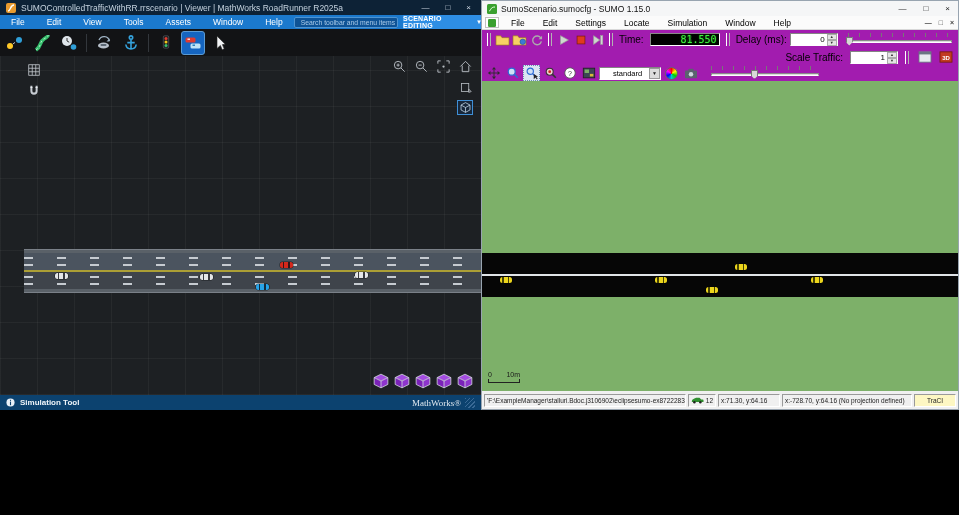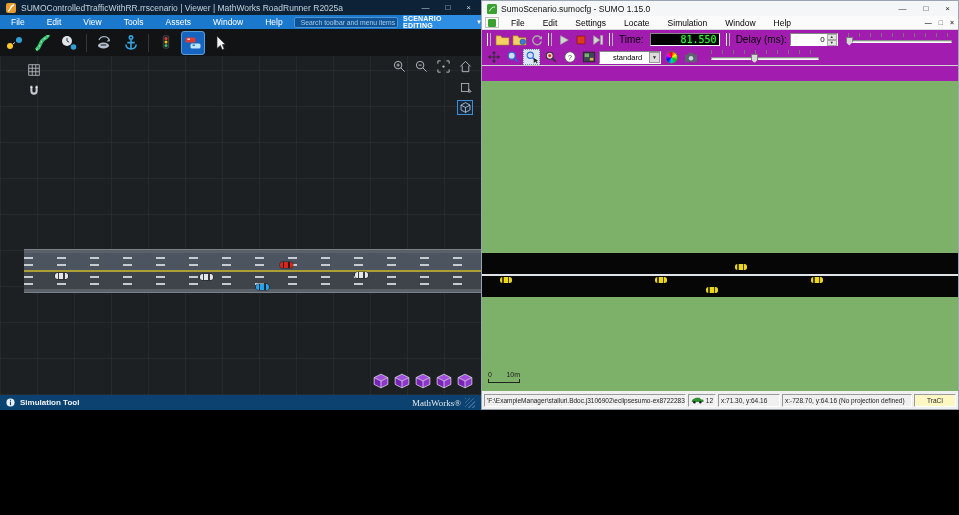--- a/index.html
+++ b/index.html
@@ -415,20 +415,43 @@
           <span>▼</span>
         </span>
     </span>
     <span style="position:relative;flex:1;height:14px;margin-left:4px">
       <span class="ticks" style="position:absolute;left:6px;right:4px;top:0"></span>
       <span class="groove" style="position:absolute;left:6px;right:4px;top:7px"></span>
       <span class="thumb" style="left:4px;top:4px"></span>
     </span>
   </div>
 
+  <div class="s-toolbar2">
+    <span class="lbl">Scale Traffic:</span>
+    <span class="spin" style="width:48px">
+      <span class="v">1</span>
+      <span class="arr">
+          <span>▲</span>
+          <span>▼</span>
+        </span>
+    </span>
+    <span class="grip"></span>
+    <span class="s-btn">
+      <svg width="14" height="12" viewBox="0 0 16 14">
+          <rect x="1" y="1" width="14" height="12" fill="#e8ecf0" stroke="#6b7684"></rect>
+          <rect x="1" y="1" width="14" height="3" fill="#6b7684"></rect>
+        </svg>
+    </span>
+    <span class="s-btn">
+      <svg width="14" height="12" viewBox="0 0 16 14">
+          <rect x="1" y="1" width="14" height="12" fill="#c23b22" stroke="#7a1b0c"></rect>
+          <text x="8" y="10" font-size="7" font-weight="bold" fill="#fff" text-anchor="middle" font-family="sans-serif">3D</text>
+        </svg>
+    </span>
+  </div>
 
   <div class="s-toolbar3">
     <span class="s-btn">
       <svg width="14" height="14" viewBox="0 0 16 16">
           <g fill="#2b2b2b">
             <polygon points="8,1 10.3,4 5.7,4"></polygon>
             <polygon points="8,15 5.7,12 10.3,12"></polygon>
             <polygon points="1,8 4,5.7 4,10.3"></polygon>
             <polygon points="15,8 12,10.3 12,5.7"></polygon>
           </g>

